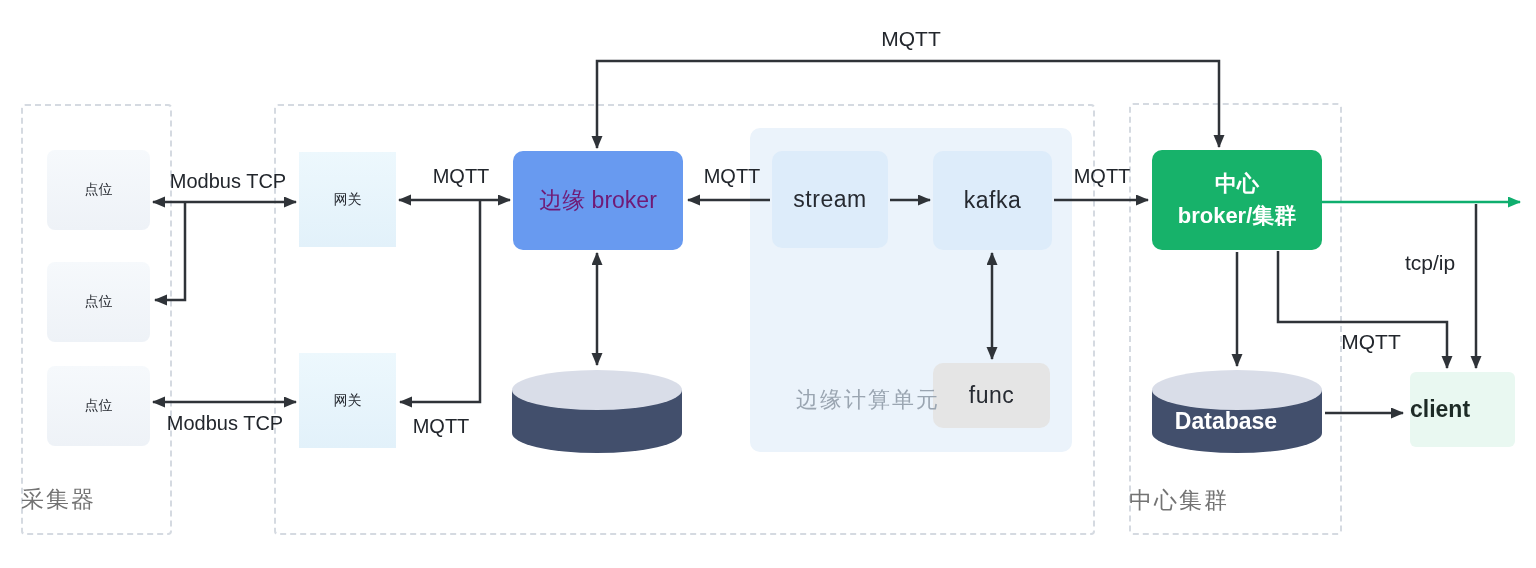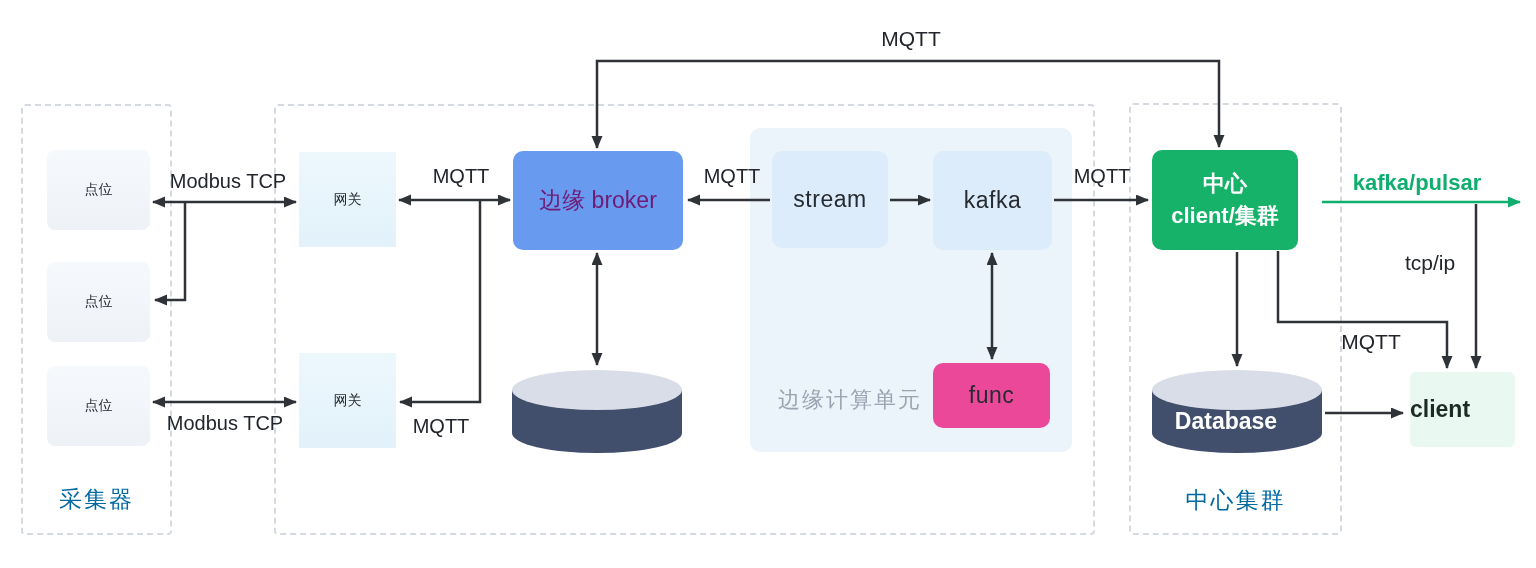--- a/index.html
+++ b/index.html
@@ -1,27 +1,27 @@
 <!DOCTYPE html>
 <html><head>
 <meta charset="utf-8">
 <style>
   html,body{margin:0;padding:0;background:#ffffff;}
   body{font-family:"Liberation Sans","DejaVu Sans",sans-serif;}
   .stage{position:relative;width:1536px;height:568px;background:#ffffff;overflow:hidden;}
   .abs{position:absolute;box-sizing:border-box;}
   .group-box{border:2px dashed #d5dae1;border-radius:4px;background:transparent;}
-  .group-title{color:#0369a1;font-size:23px;letter-spacing:2px;text-align:center;}
+  .group-title{color:#737373;font-size:23px;letter-spacing:2px;text-align:left;}
   .node{display:flex;align-items:center;justify-content:center;font-size:14px;color:#262a31;font-weight:400;}
   .node-latin{font-weight:500;font-size:23px;letter-spacing:0.5px;}
   .soft-gray{background:linear-gradient(180deg,#f6f9fc 0%,#eef2f7 100%);border-radius:8px;}
   .soft-blue{background:linear-gradient(180deg,#edf8fd 0%,#e2f1fa 100%);border-radius:0;}
   .panel{background:#ebf3fb;border-radius:10px;}
   .cell-blue{background:#ddecfa;border-radius:10px;}
-  .cell-lav{background:#ec4899;border-radius:10px;}
+  .cell-lav{background:#e5e5e5;border-radius:10px;}
   .broker{background:#689af0;border-radius:10px;color:#701a75;font-size:23px;font-weight:500;}
   .center-broker{background:#17b26a;border-radius:10px;color:#ffffff;font-size:22px;font-weight:600;
                  display:flex;flex-direction:column;align-items:center;justify-content:center;line-height:1.45;}
   .client{background:#e9f8f1;border-radius:6px;color:#1d2b26;font-size:23px;font-weight:600;
           display:flex;align-items:center;justify-content:flex-start;}
   .edge-label{font-size:20px;color:#22262c;font-weight:500;text-align:center;white-space:nowrap;}
   .kafka-label{font-size:22px;font-weight:700;color:#0fae6e;text-align:center;white-space:nowrap;}
   .unit-title{font-size:22px;color:#9aa5b1;letter-spacing:2px;text-align:center;white-space:nowrap;}
   .cyl-text{display:flex;align-items:center;justify-content:center;color:#ffffff;font-weight:700;font-size:23px;}
   svg.connectors{position:absolute;left:0;top:0;}
@@ -119,39 +119,38 @@
   <div class="abs node node-latin cell-blue" style="left:772px;top:151px;width:116px;height:97px;">
       <span>stream</span>
     </div>
   <div class="abs node node-latin cell-blue" style="left:933px;top:151px;width:119px;height:99px;">
       <span>kafka</span>
     </div>
   <div class="abs node node-latin cell-lav" style="left:933px;top:363px;width:117px;height:65px;">
       <span>func</span>
     </div>
 
-  <div class="abs center-broker" style="left:1152px;top:150px;width:146px;height:100px;">
+  <div class="abs center-broker" style="left:1152px;top:150px;width:170px;height:100px;">
     <span>中心</span>
-    <span>client/集群</span>
+    <span>broker/集群</span>
   </div>
 
   <div class="abs client" style="left:1410px;top:372px;width:105px;height:75px;">
       <span>client</span>
     </div>
 
   <div class="abs cyl-text" style="left:1152px;top:399px;width:148px;height:44px;">Database</div>
 
   <div class="abs edge-label" style="left:168px;top:170px;width:120px;">Modbus TCP</div>
   <div class="abs edge-label" style="left:165px;top:412px;width:120px;">Modbus TCP</div>
   <div class="abs edge-label" style="left:428px;top:165px;width:66px;">MQTT</div>
   <div class="abs edge-label" style="left:408px;top:415px;width:66px;">MQTT</div>
   <div class="abs edge-label" style="left:875px;top:27px;width:72px;font-size:21px;">MQTT</div>
   <div class="abs edge-label" style="left:696px;top:165px;width:72px;">MQTT</div>
   <div class="abs edge-label" style="left:1066px;top:165px;width:72px;">MQTT</div>
   <div class="abs edge-label" style="left:1336px;top:330px;width:70px;font-size:21px;">MQTT</div>
-  <div class="abs kafka-label" style="left:1342px;top:170px;width:150px;">kafka/pulsar</div>
   <div class="abs edge-label" style="left:1395px;top:251px;width:70px;font-size:21px;">tcp/ip</div>
 
   <div class="abs group-title" style="left:21px;top:484px;width:151px;">采集器</div>
   <div class="abs group-title" style="left:1129px;top:485px;width:213px;">中心集群</div>
-  <div class="abs unit-title" style="left:760px;top:385px;width:180px;">边缘计算单元</div>
+  <div class="abs unit-title" style="left:760px;top:385px;width:180px;text-align:right;">边缘计算单元</div>
 
 </div>
 
 </body></html>

